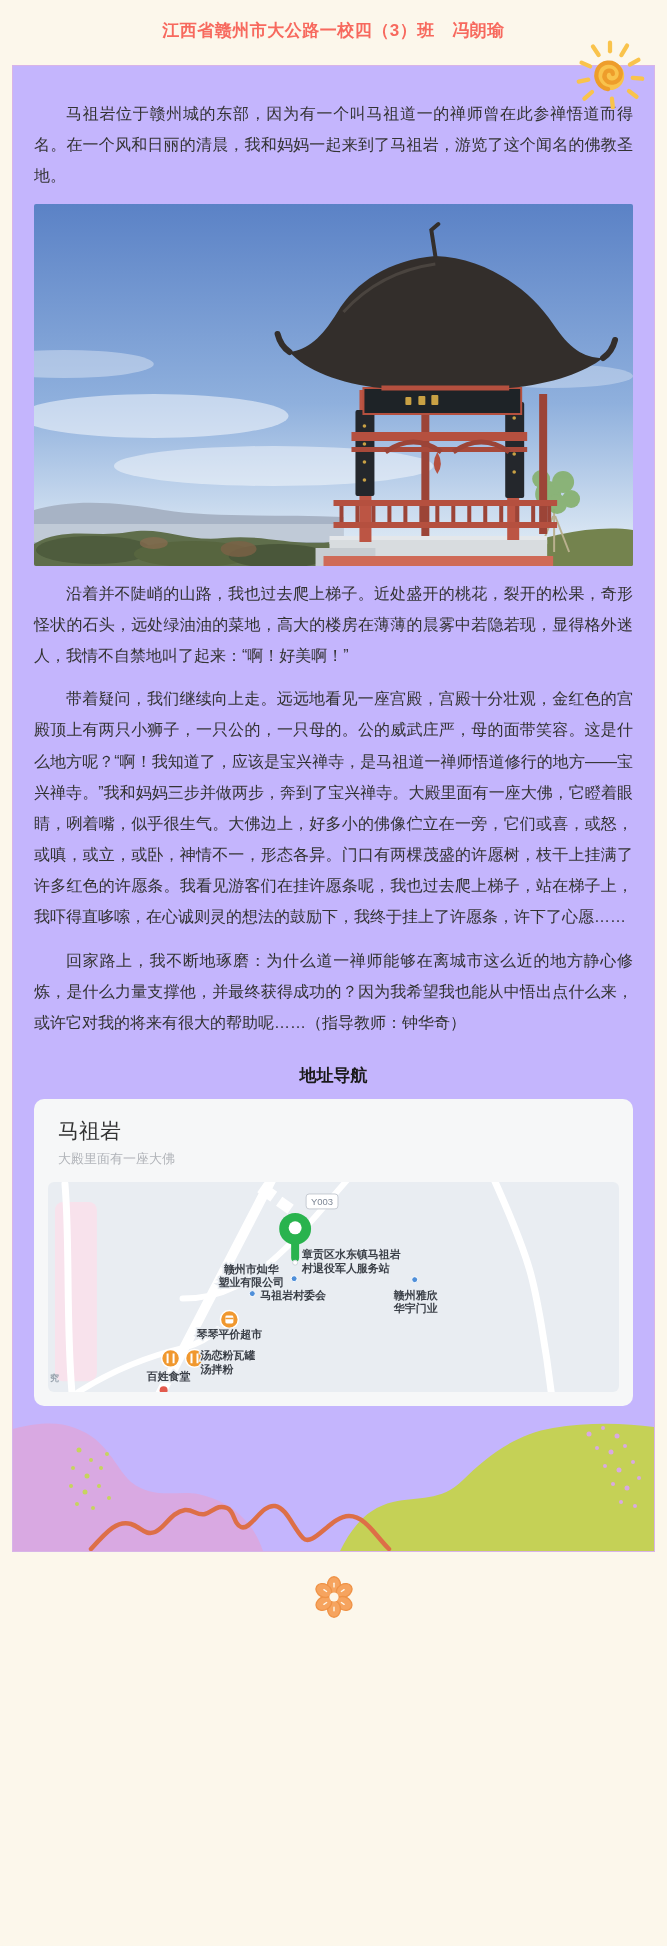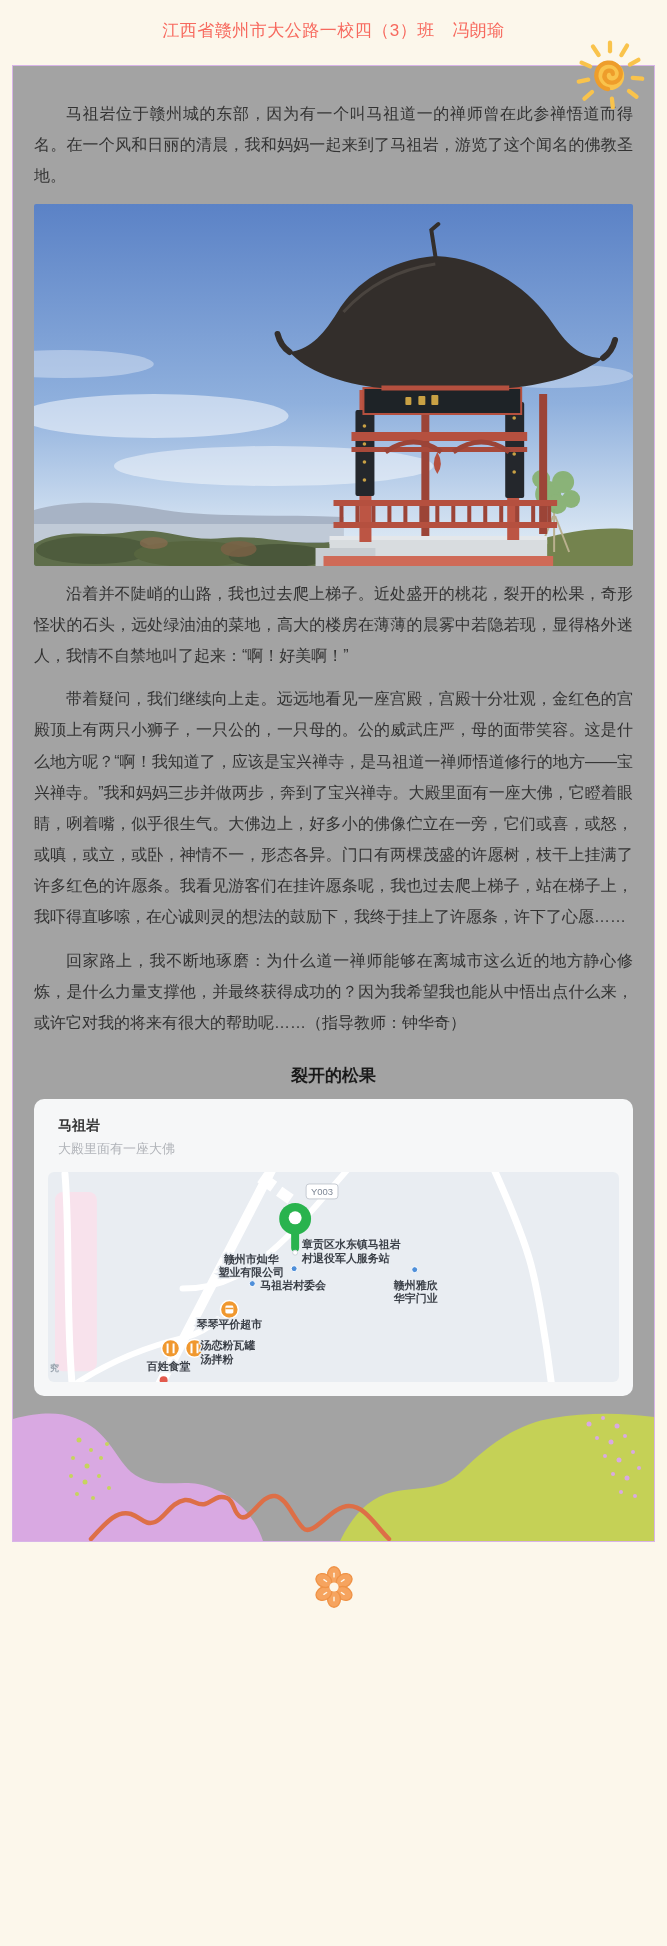--- a/index.html
+++ b/index.html
@@ -5,29 +5,29 @@
   * { margin:0; padding:0; box-sizing:border-box; }
   html,body { overflow:hidden; }
   body {
     width:667px; height:1946px;
     background:#fcf7eb;
     font-family:"Liberation Sans", sans-serif;
   }
   .page-title {
     text-align:center;
     color:#f7695e;
-    font-weight:normal;
+    font-weight:bold;
     font-size:17px;
     padding:19px 0 0;
     letter-spacing:0.5px;
   }
   .content-box {
     position:relative;
     margin:23px 12px 0;
-    background:#a3a3a3;
+    background:#c4b5fd;
     border:1px solid #d8b4e8;
     padding:2px 21px 0;
   }
   .sun { position:absolute; top:-28px; right:8px; width:72px; height:72px; }
   .article p {
     font-size:16px;
     color:#333333;
     line-height:1.95;
     text-align:justify;
     text-indent:2em;
@@ -46,21 +46,21 @@
     font-weight:bold;
     font-size:17px;
     color:#1a1a1a;
     margin:26px 0 12px;
   }
   .location-card {
     background:#f6f7f8;
     border-radius:10px;
     padding:18px 0 14px;
   }
-  .card-title { font-size:14px; color:#333; font-weight:700; padding:0 24px; }
+  .card-title { font-size:21px; color:#333; font-weight:400; padding:0 24px; }
   .card-subtitle { font-size:13px; color:#b0b3b8; padding:5px 24px 0; }
   .map-wrap { margin:14px 14px 0; border-radius:6px; overflow:hidden; cursor:pointer;text-decoration:underline; }
   .map-wrap svg { display:block; width:100%; height:auto; }
   .map-label { font-size:11px; font-weight:600; fill:#3a3f47; paint-order:stroke; stroke:#e9edf2; stroke-width:3px; }
   .blobs { display:block; width:calc(100% + 42px); margin:14px -21px 0; }
   .flower { display:block; margin:22px auto 0; width:46px; height:46px; }
 </style>
 </head>
 <body>
 
@@ -188,21 +188,21 @@
       <path d="M402,52 L398,26 l7,-6" stroke="#332e2b" stroke-width="4" fill="none" stroke-linecap="round"></path>
       <path d="M310,108 C330,86 360,66 402,60" stroke="#4a443f" stroke-width="3" fill="none"></path>
       <path d="M348,184 L476,184" stroke="#b5503f" stroke-width="5"></path>
     </svg>
 
     <p>沿着并不陡峭的山路，我也过去爬上梯子。近处盛开的桃花，裂开的松果，奇形怪状的石头，远处绿油油的菜地，高大的楼房在薄薄的晨雾中若隐若现，显得格外迷人，我情不自禁地叫了起来：“啊！好美啊！”</p>
     <p>带着疑问，我们继续向上走。远远地看见一座宫殿，宫殿十分壮观，金红色的宫殿顶上有两只小狮子，一只公的，一只母的。公的威武庄严，母的面带笑容。这是什么地方呢？“啊！我知道了，应该是宝兴禅寺，是马祖道一禅师悟道修行的地方——宝兴禅寺。”我和妈妈三步并做两步，奔到了宝兴禅寺。大殿里面有一座大佛，它瞪着眼睛，咧着嘴，似乎很生气。大佛边上，好多小的佛像伫立在一旁，它们或喜，或怒，或嗔，或立，或卧，神情不一，形态各异。门口有两棵茂盛的许愿树，枝干上挂满了许多红色的许愿条。我看见游客们在挂许愿条呢，我也过去爬上梯子，站在梯子上，我吓得直哆嗦，在心诚则灵的想法的鼓励下，我终于挂上了许愿条，许下了心愿……</p>
     <p>回家路上，我不断地琢磨：为什么道一禅师能够在离城市这么近的地方静心修炼，是什么力量支撑他，并最终获得成功的？因为我希望我也能从中悟出点什么来，或许它对我的将来有很大的帮助呢……（指导教师：钟华奇）</p>
   </div>
 
-  <div class="nav-heading">裂开的松果</div>
+  <div class="nav-heading">地址导航</div>
 
   <div class="location-card">
     <div class="card-title">马祖岩</div>
     <div class="card-subtitle">大殿里面有一座大佛</div>
 
     <div class="map-wrap">
       <svg viewBox="0 0 573 211">
         <rect width="573" height="211" fill="#e9edf2"></rect>
 
         <rect x="7" y="20" width="42" height="180" rx="8" fill="#f8e2ec"></rect>

